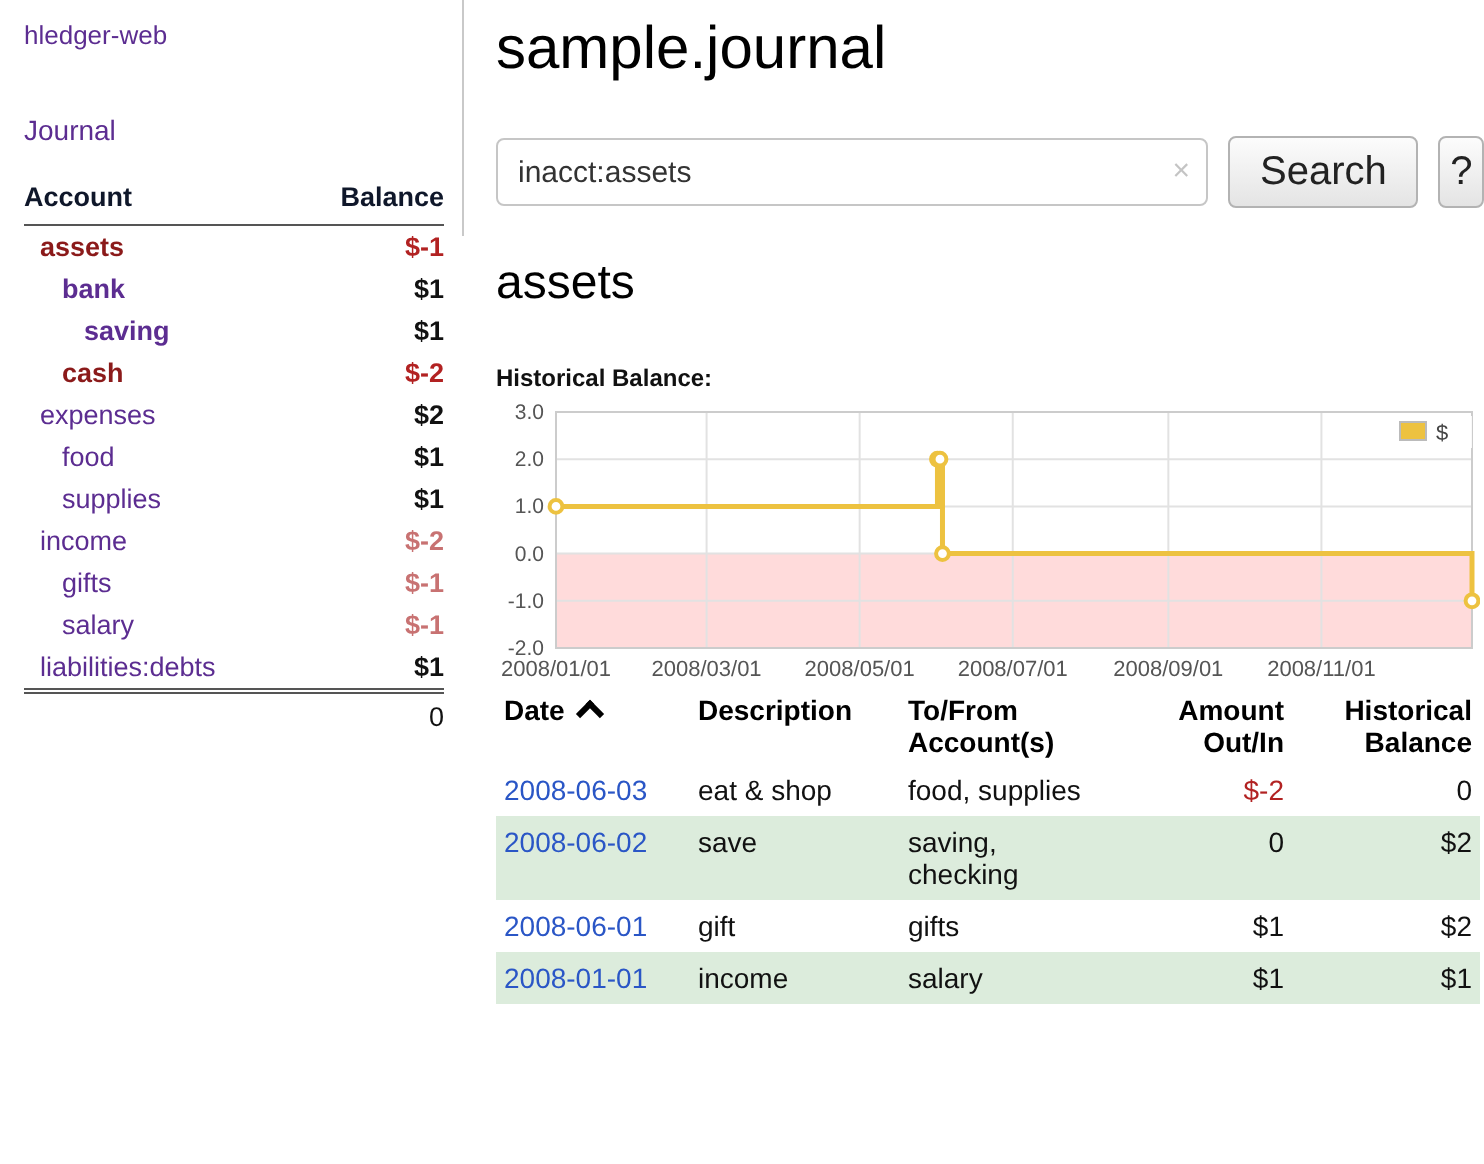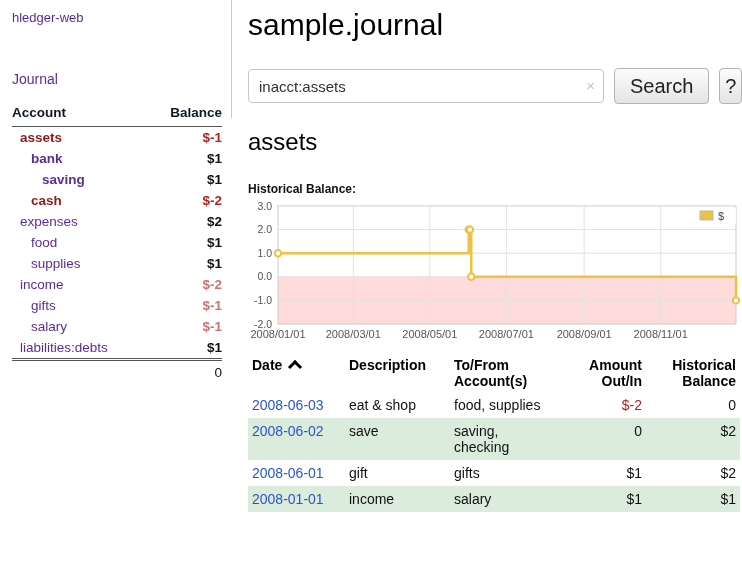--- a/index.html
+++ b/index.html
@@ -7,21 +7,21 @@
     width:742px;height:582px;position:relative;overflow:hidden;
     background:#ffffff;color:#111;
     font-family:"Liberation Sans","DejaVu Sans",sans-serif;
   }
   a{text-decoration:none;cursor:pointer;}
 
   
   .sidebar{position:absolute;left:0;top:0;width:232px;height:582px;padding:10px 0 0 12px;box-sizing:border-box;}
   .divider{position:absolute;left:231px;top:0;width:1px;height:118px;background:#c9c9c9;}
   .app-title{display:block;color:var(--link_purple);font-size:13px;}
-  .journal-link{display:block;margin-top:46px;color:var(--link_purple);font-size:14px;}
+  .journal-link{display:block;margin-top:32px;color:var(--link_purple);font-size:14px;}
   .acct-table{margin-top:16px;border-collapse:collapse;width:210px;font-size:13.5px;}
   .acct-table th{font-weight:700;text-align:left;padding:2px 0 6px;border-bottom:1px solid #555;color:#0f172a;}
   .acct-table th.th-bal{text-align:right;}
   .acct-table td{padding:3px 0;}
   .acct-link{color:var(--link_purple);}
   .acct-link.in-acct{font-weight:bold;}
   .acct-link.name-neg{color:var(--account_negative);}
   .bal{text-align:right;font-weight:bold;color:#111;}
   .bal.neg{color:var(--negative_strong);}
   .bal.neg-soft{color:var(--negative_soft);}
@@ -34,21 +34,21 @@
   .search-row{display:flex;align-items:center;margin-top:26px;gap:10px;}
   .search-wrap{position:relative;flex:0 0 356px;}
   .search-input{width:100%;box-sizing:border-box;height:34px;border:1px solid #c6c6c6;border-radius:4px;padding:0 26px 0 10px;font-size:15px;color:#333;font-family:inherit;background:#fff;}
   .clear-x{position:absolute;right:9px;top:9px;color:#c4c4c4;font-size:15px;line-height:1;}
   .btn{height:36px;background:linear-gradient(#fcfcfc,#e4e4e4);border:1px solid #b3b3b3;border-radius:4px;font-size:20px;color:#222;font-family:inherit;padding:0 15px;cursor:pointer;}
   .help-btn{width:32px;padding:0;}
   h2{font-size:24px;font-weight:400;margin:24px 0 0;color:#000;}
   .chart-label{font-weight:bold;font-size:12px;margin:26px 0 4px;}
   .chart{width:492px;height:144px;}
 
-  .register{border-collapse:collapse;width:492px;margin-top:10px;font-size:14px;}
+  .register{border-collapse:collapse;width:492px;font-size:14px;}
   .register th{font-weight:bold;text-align:left;padding:3px 4px;white-space:pre-line;vertical-align:top;color:#000;}
   .register th.r,.register td.r{text-align:right;}
   .register td{padding:5px 4px;vertical-align:top;}
   tr.green{background:var(--row_stripe_green);}
   .date-link{color:var(--date_link_blue);}
   td.neg{color:var(--negative_strong);}
   .caret{display:inline-block;width:7px;height:7px;border-top:3px solid #000;border-right:3px solid #000;transform:rotate(-45deg);margin-left:8px;position:relative;top:2px;}
 </style>
 </head>
 <body>

